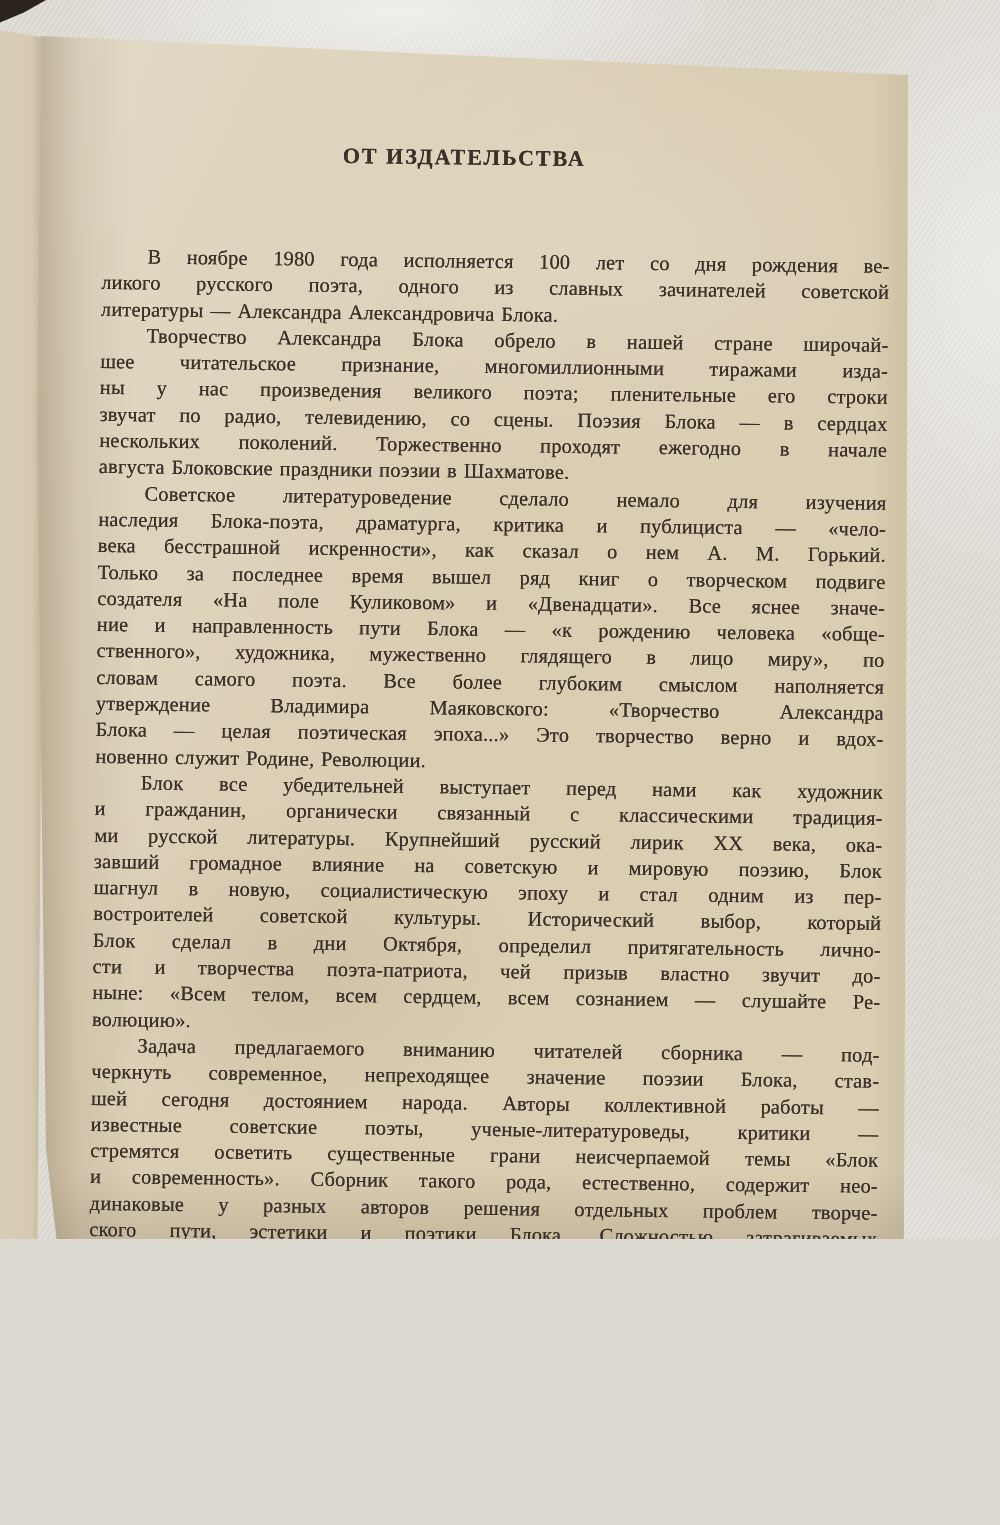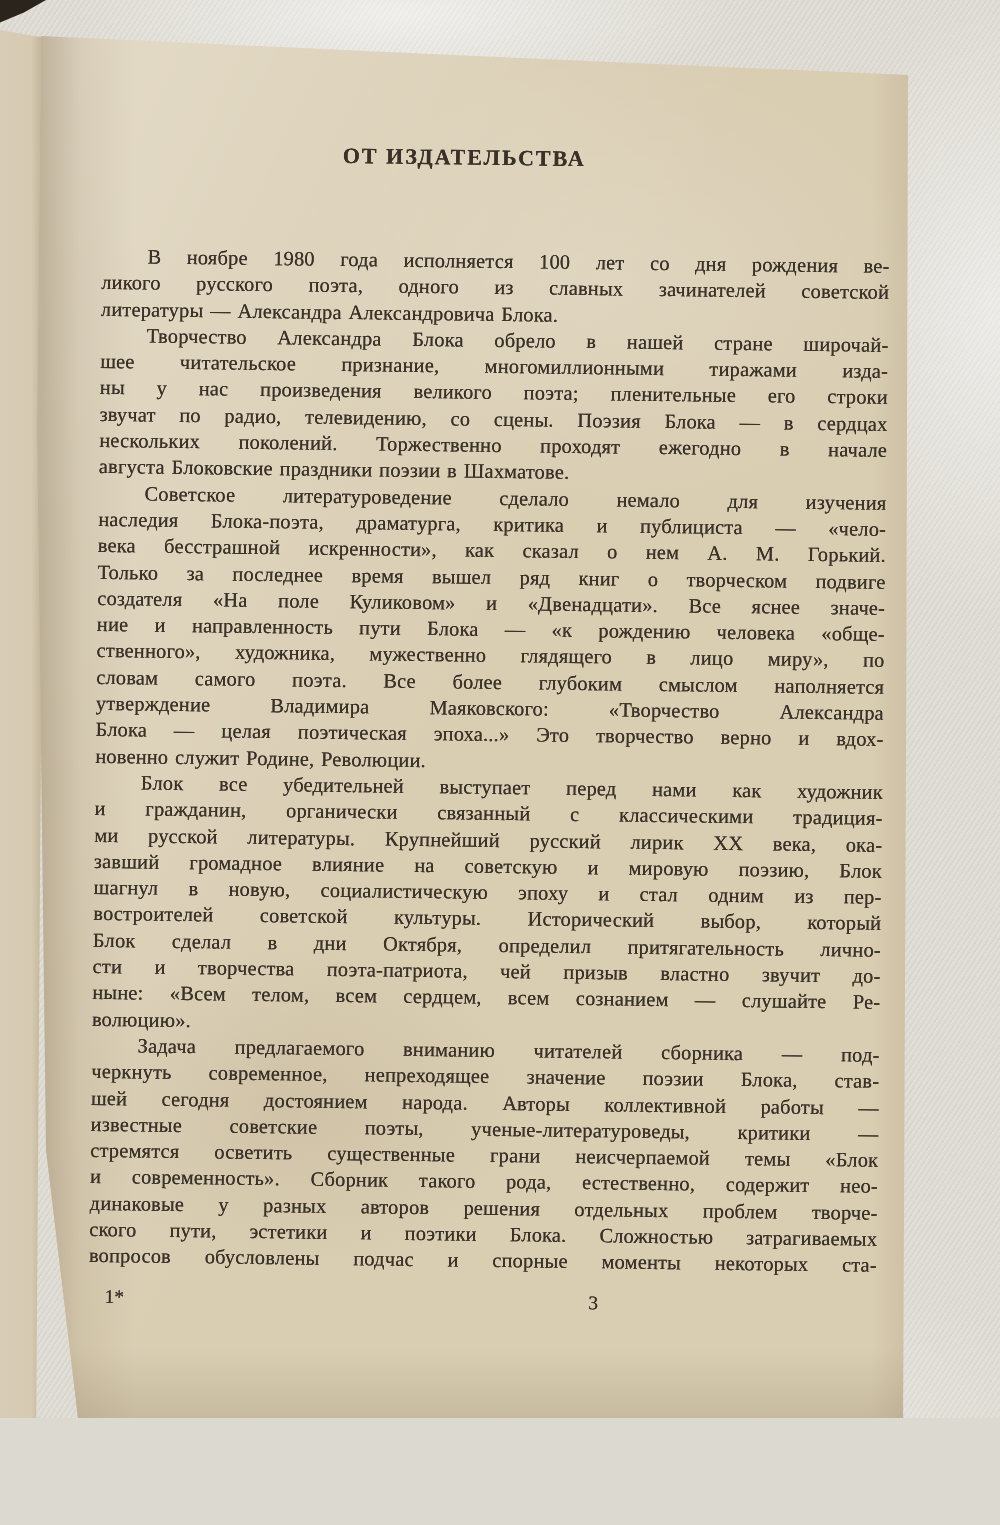--- a/index.html
+++ b/index.html
@@ -3,21 +3,21 @@
 <meta charset="utf-8">
 <style>
   html, body {
     margin: 0;
     padding: 0;
     background: #dcd9d1;
   }
   .canvas {
     position: relative;
     width: 1000px;
-    height: 1418px;
+    height: 1239px;
     overflow: hidden;
     font-family: "Liberation Serif", "DejaVu Serif", serif;
     background-color: var(--bg, #dcd9d1);
     background-image:
       radial-gradient(ellipse 520px 150px at 40% 1%, rgba(255,255,255,0.55), rgba(255,255,255,0) 65%),
       radial-gradient(ellipse 280px 460px at 100% 22%, rgba(255,255,255,0.45), rgba(255,255,255,0) 70%),
       radial-gradient(ellipse 460px 220px at 75% 100%, rgba(255,255,255,0.28), rgba(255,255,255,0) 70%),
       repeating-linear-gradient(123deg,
         rgba(255,255,255,0.15) 0px, rgba(255,255,255,0.15) 1.5px,
         rgba(0,0,0,0) 3px, rgba(166,162,151,0.14) 4.5px);

